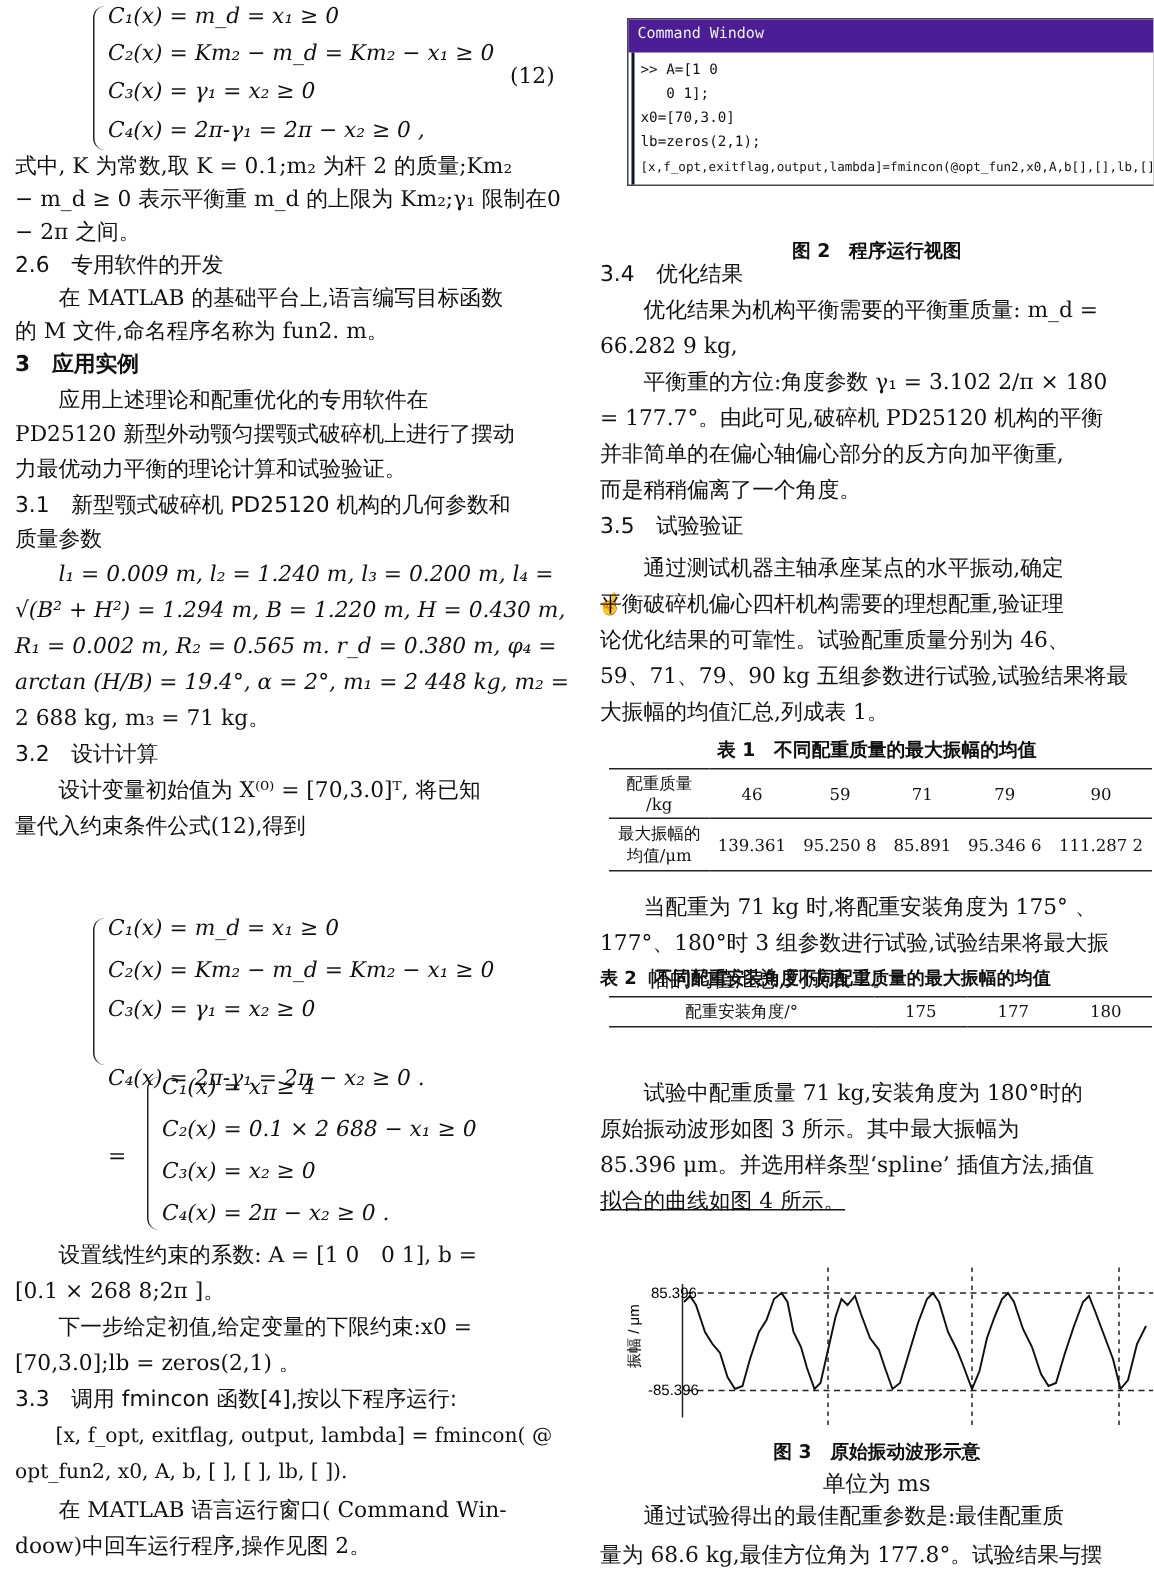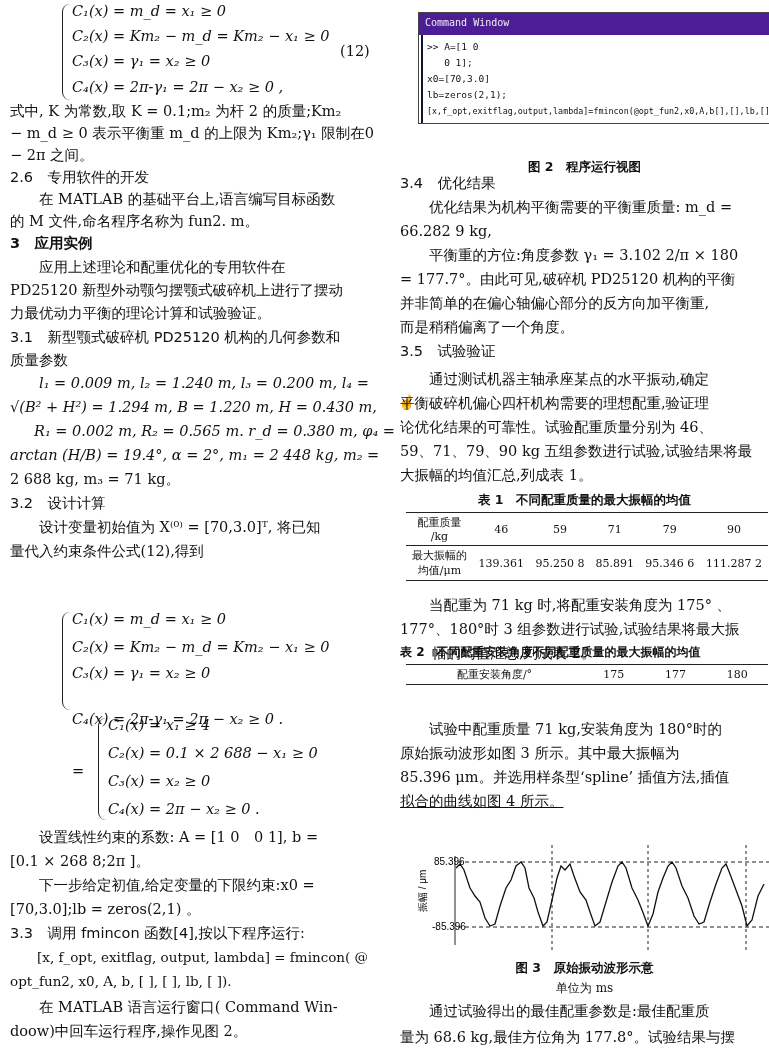--- a/index.html
+++ b/index.html
@@ -47,21 +47,21 @@
   <div class="line" style="left:0;top:210px;">的 M 文件,命名程序名称为 fun2. m。</div>
   <div class="line h" style="left:0;top:232px;">3　应用实例</div>
   <div class="line" style="left:0;top:256px;">　　应用上述理论和配重优化的专用软件在</div>
   <div class="line" style="left:0;top:279px;">PD25120 新型外动颚匀摆颚式破碎机上进行了摆动</div>
   <div class="line" style="left:0;top:302px;">力最优动力平衡的理论计算和试验验证。</div>
   <div class="line sec" style="left:0;top:326px;">3.1　新型颚式破碎机 PD25120 机构的几何参数和</div>
   <div class="line sec" style="left:0;top:349px;">质量参数</div>
 
   <div class="line it" style="left:0;top:372px;">　　l₁ = 0.009 m, l₂ = 1.240 m, l₃ = 0.200 m, l₄ =</div>
   <div class="line it" style="left:0;top:396px;">√(B² + H²) = 1.294 m, B = 1.220 m, H = 0.430 m,</div>
-  <div class="line it" style="left:0;top:420px;margin-left:24px;">R₁ = 0.002 m, R₂ = 0.565 m. r_d = 0.380 m, φ₄ =</div>
+  <div class="line it" style="left:0;top:420px;">R₁ = 0.002 m, R₂ = 0.565 m. r_d = 0.380 m, φ₄ =</div>
   <div class="line it" style="left:0;top:444px;">arctan (H/B) = 19.4°, α = 2°, m₁ = 2 448 kg, m₂ =</div>
   <div class="line" style="left:0;top:468px;">2 688 kg, m₃ = 71 kg。</div>
 
   <div class="line sec" style="left:0;top:492px;">3.2　设计计算</div>
   <div class="line" style="left:0;top:516px;">　　设计变量初始值为 X⁽⁰⁾ = [70,3.0]ᵀ, 将已知</div>
   <div class="line" style="left:0;top:540px;">量代入约束条件公式(12),得到</div>
 
   <div class="brace" style="left:52px;top:612px;width:8px;height:98px;"></div>
   <div class="line it" style="left:62px;top:608px;">C₁(x) = m_d = x₁ ≥ 0</div>
   <div class="line it" style="left:62px;top:636px;">C₂(x) = Km₂ − m_d = Km₂ − x₁ ≥ 0</div>
@@ -166,17 +166,17 @@
     <line x1="55" y1="16" x2="55" y2="105" stroke="#222" stroke-width="1"></line>
     <line x1="152" y1="5" x2="152" y2="110" stroke="#222" stroke-dasharray="3,3" stroke-width="1"></line>
     <line x1="248" y1="5" x2="248" y2="110" stroke="#222" stroke-dasharray="3,3" stroke-width="1"></line>
     <line x1="346" y1="5" x2="346" y2="110" stroke="#222" stroke-dasharray="3,3" stroke-width="1"></line>
     <text x="34" y="25" font-size="10">85.396</text>
     <text x="32" y="90" font-size="10">-85.396</text>
     <text x="0" y="0" font-size="10" transform="translate(26,72) rotate(-90)">振幅 / μm</text>
     <path fill="none" stroke="#111" stroke-width="1.3" d="M56,28 L60,24 L64,30 L70,48 L75,56 L80,62 L85,78 L90,86 L95,84 L100,66 L106,48 L111,40 L116,26 L121,22 L125,28 L129,48 L134,58 L138,72 L143,86 L147,82 L152,60 L157,38 L161,26 L165,30 L170,24 L174,36 L180,52 L186,60 L190,72 L195,86 L200,82 L206,62 L212,42 L218,26 L222,22 L226,28 L232,48 L238,60 L242,70 L248,86 L253,74 L258,52 L263,38 L268,26 L272,22 L276,28 L282,46 L288,58 L294,76 L299,84 L304,82 L310,62 L316,44 L322,28 L326,24 L330,34 L336,50 L342,66 L347,86 L352,80 L358,56 L364,44"></path>
   </svg>
   <div class="cap" style="left:0;width:369px;top:960px;">图 3　原始振动波形示意</div>
-  <div class="cap" style="left:0;width:369px;top:980px;font-weight:normal;font-size:12px;font-family:'DejaVu Serif',serif;">单位为 ms</div>
+  <div class="cap" style="left:0;width:369px;top:980px;font-weight:normal;font-size:15px;font-family:'DejaVu Serif',serif;">单位为 ms</div>
 
   <div class="line" style="left:0;top:1000px;">　　通过试验得出的最佳配重参数是:最佳配重质</div>
   <div class="line" style="left:0;top:1026px;">量为 68.6 kg,最佳方位角为 177.8°。试验结果与摆</div>
 </div>
 
 </body></html>

